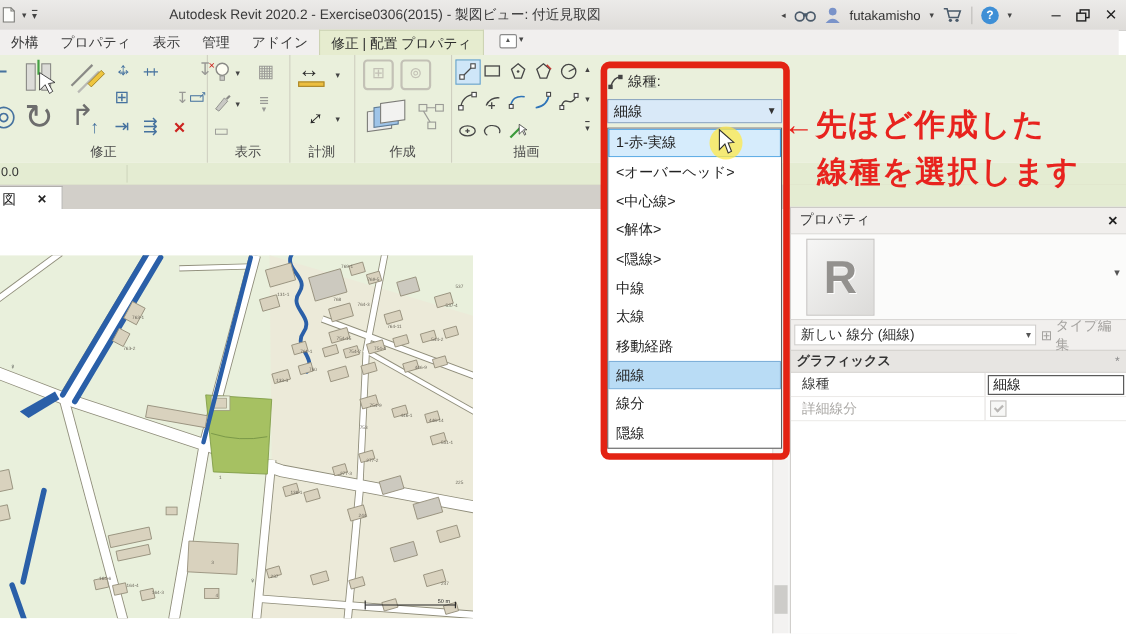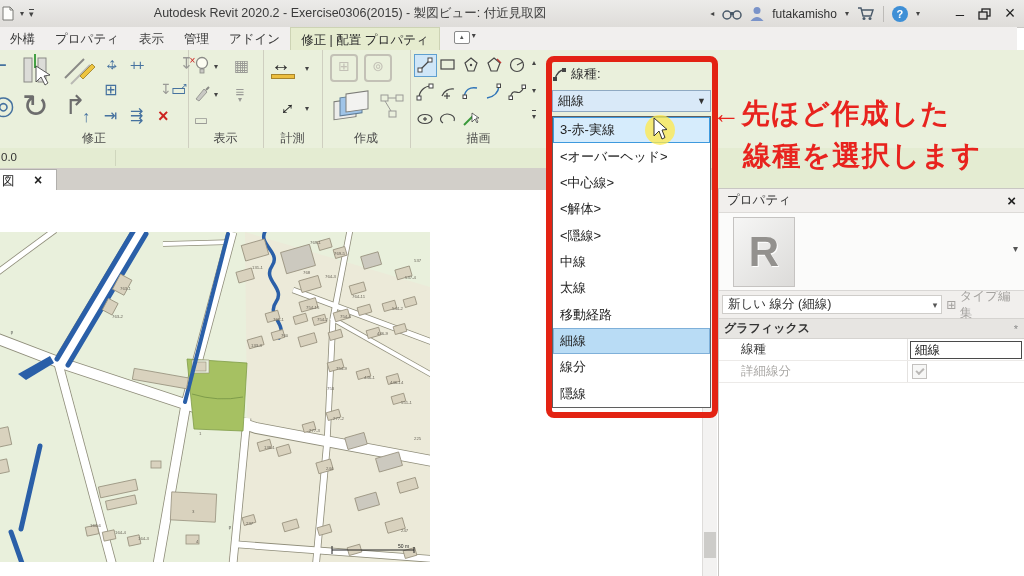--- a/index.html
+++ b/index.html
@@ -101,21 +101,21 @@
   .pv-arrow{position:absolute;right:6px;top:30px;font-size:10px;color:#555;}
   .type-row{height:23px;display:flex;align-items:center;padding:2px 3px;gap:4px;}
   .tsel{width:226px;height:19px;background:#fff;border:1px solid #cfcdca;display:flex;align-items:center;
         padding-left:5px;box-sizing:border-box;color:#2e2e2e;}
   .tsel .arr{margin-left:auto;padding-right:4px;font-size:9px;color:#555;}
   .tedit{display:flex;align-items:center;gap:3px;color:#a5a3a0;}
   .sect{height:19px;background:#e7e5e2;border-top:1px solid #d5d3d0;border-bottom:1px solid #d5d3d0;
         display:flex;align-items:center;padding:0 6px 0 5px;font-weight:bold;font-size:12px;color:#333;}
   .sect .star{margin-left:auto;font-size:11px;color:#8a8a8a;font-weight:normal;}
   .prow{height:21px;display:flex;background:#fff;border-bottom:1px solid #eceae8;align-items:center;}
-  .prow .pl{width:166px;padding-left:22px;color:#3c3c3c;}
+  .prow .pl{width:166px;padding-left:10px;color:#3c3c3c;}
   .prow .pv{flex:1;border-left:1px solid #e4e2e0;height:100%;display:flex;align-items:center;}
   .valcell{margin:1px 2px;border:1px solid #4a4a4a;background:#fff;height:16px;line-height:16px;
            padding-left:4px;flex:1;color:#222;}
   .pl.dim{color:#aba9a6;}
   .chk{width:13px;height:13px;border:1px solid #c3c1bf;background:#f7f7f6;margin-left:4px;position:relative;}
   .chk::after{content:"";position:absolute;left:2.5px;top:2.5px;width:6px;height:3px;
               border-left:2px solid #b9b7b5;border-bottom:2px solid #b9b7b5;transform:rotate(-45deg);}
   .props-fill{background:#fff;height:240px;}
 
   
@@ -363,21 +363,21 @@
       <rect x="10" y="1" width="4" height="4" fill="#444"></rect>
   </svg>
   <span>線種:</span>
 </div>
 <div class="abs lt-combo">
   <span>細線</span>
   <span class="arr">▼</span>
 </div>
 
 <div class="abs droplist">
-    <div class="dd-item hover">3-赤-実線</div>
+    <div class="dd-item hover">1-赤-実線</div>
     <div class="dd-item">&lt;オーバーヘッド&gt;</div>
     <div class="dd-item">&lt;中心線&gt;</div>
     <div class="dd-item">&lt;解体&gt;</div>
     <div class="dd-item">&lt;隠線&gt;</div>
     <div class="dd-item">中線</div>
     <div class="dd-item">太線</div>
     <div class="dd-item">移動経路</div>
     <div class="dd-item current">細線</div>
     <div class="dd-item">線分</div>
     <div class="dd-item">隠線</div>

